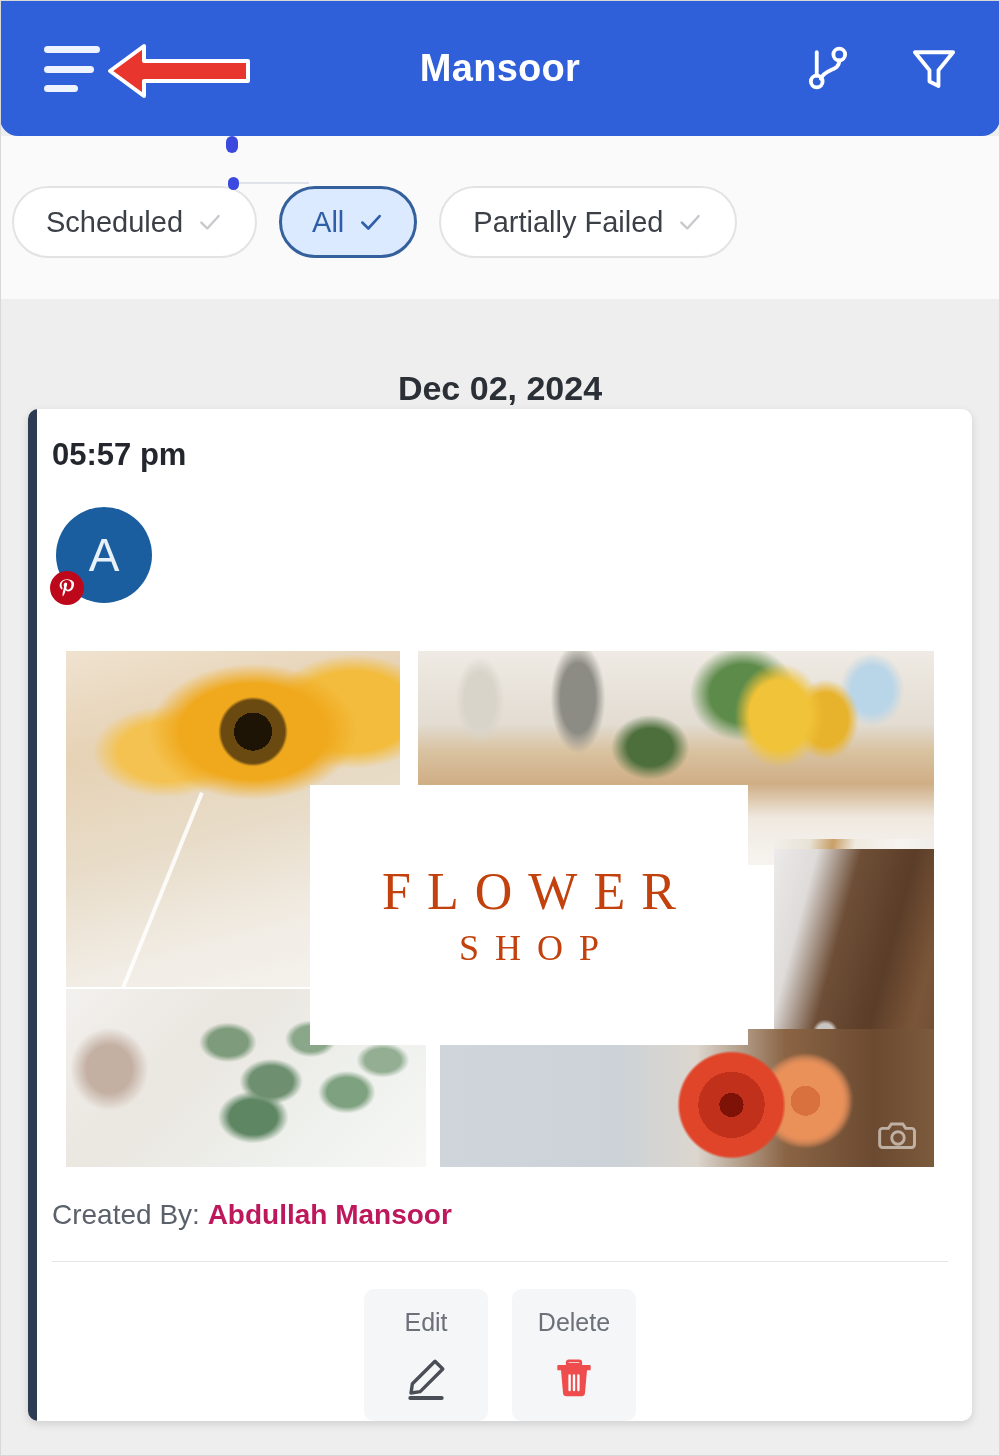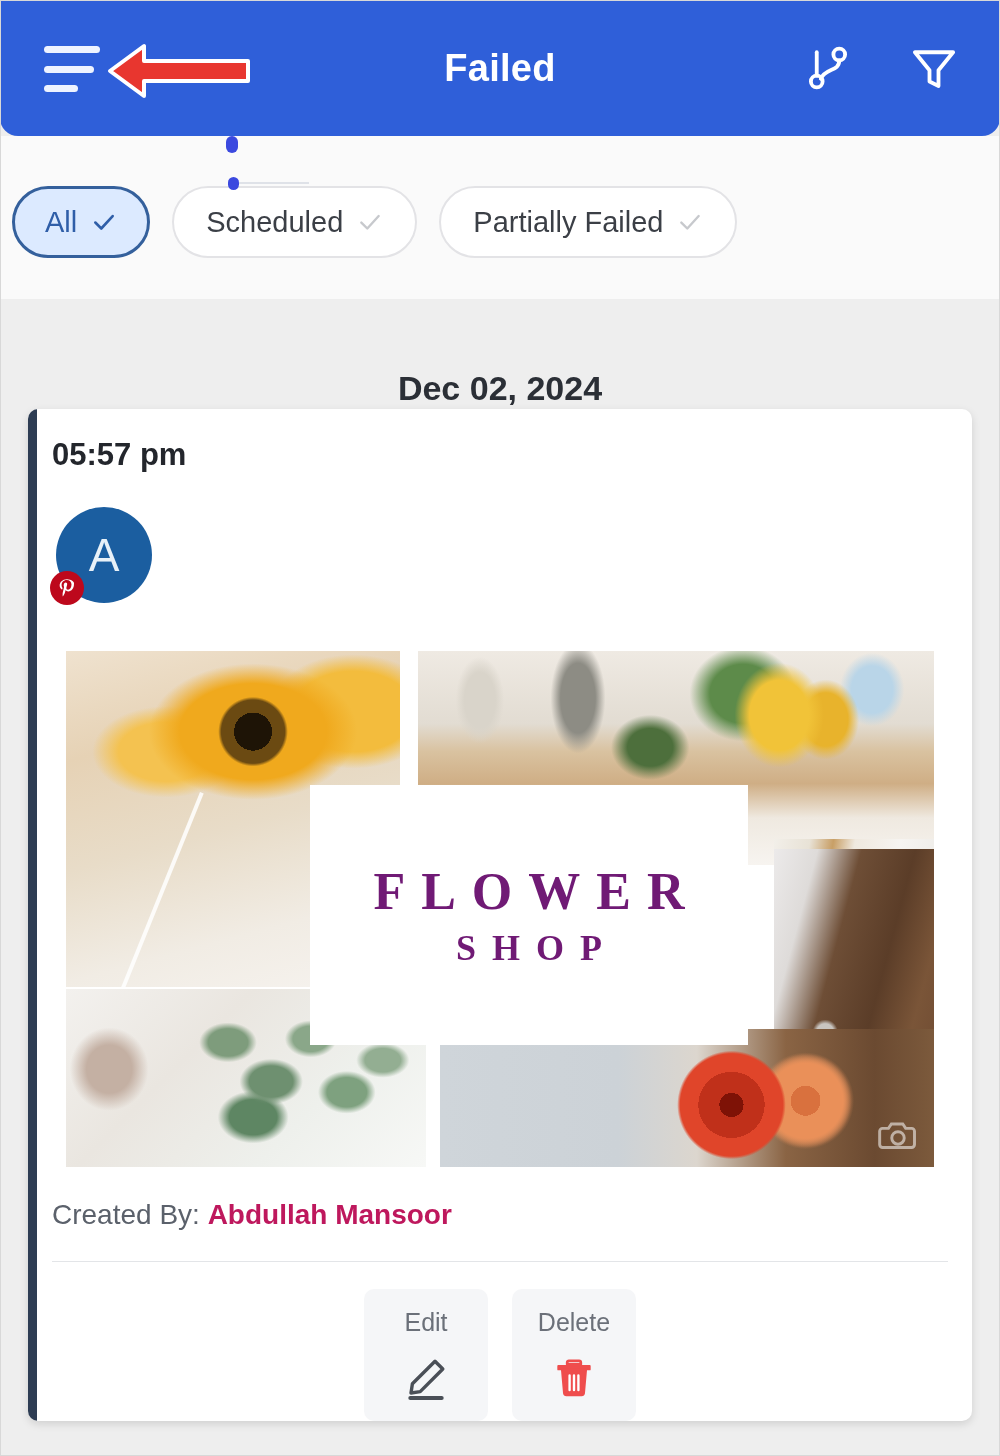--- a/index.html
+++ b/index.html
@@ -332,22 +332,22 @@
     width: 438px; height: 260px;
     background: #ffffff;
     display: flex;
     flex-direction: column;
     align-items: center;
     justify-content: center;
     gap: 6px;
   }
   .logo-l1, .logo-l2 {
     font-family: "Liberation Serif", serif;
-    color: #701a75;
-    font-weight: 700;
+    color: #c2410c;
+    font-weight: 400;
   }
   .logo-l1 { font-size: 52px; letter-spacing: 16px; text-indent: 16px; }
   .logo-l2 { font-size: 36px; letter-spacing: 16px; text-indent: 16px; }
 
   
   .created-by {
     position: absolute;
     left: 24px; top: 790px;
     font-size: 28px;
     color: #5b616b;
@@ -393,21 +393,21 @@
 <div id="app">
 
   <div class="appbar">
 
     <div class="appbar-left">
       <div class="ham-line l1"></div>
       <div class="ham-line l2"></div>
       <div class="ham-line l3"></div>
     </div>
 
-    <div class="appbar-title">Failed</div>
+    <div class="appbar-title">Mansoor</div>
 
     <div class="appbar-actions">
       <div class="icon-btn">
         <svg width="54" height="54" viewBox="0 0 24 24" fill="none" stroke="#ffffff" stroke-width="1.7" stroke-linecap="round" stroke-linejoin="round">
           <circle cx="7" cy="18" r="2.6"></circle>
           <circle cx="17" cy="6" r="2.6"></circle>
           <path d="M7 15.4 V5"></path>
           <path d="M17 8.6 c0 5.2 -6 3.2 -8.2 8.2"></path>
         </svg>
       </div>
@@ -419,33 +419,33 @@
     </div>
   </div>
 
   <svg class="annot-arrow" viewBox="0 0 150 66">
     <path d="M6 33 L40 8 L40 23 L144 23 L144 43 L40 43 L40 58 Z" fill="#e8362f" stroke="#ffffff" stroke-width="4" stroke-linejoin="round"></path>
   </svg>
 
   <div class="tabstrip">
     <div class="chips">
 
+      <div class="chip">
+        <span>Scheduled</span>
+        <span class="chk">
+          <svg width="26" height="26" viewBox="0 0 24 24" fill="none" stroke="#c7c9cd" stroke-width="2.2" stroke-linecap="round" stroke-linejoin="round">
+              <path d="M4 12.5 L9.5 18 L20 6.5"></path>
+            </svg>
+        </span>
+      </div>
+
       <div class="chip selected">
         <span>All</span>
         <span class="chk">
           <svg width="26" height="26" viewBox="0 0 24 24" fill="none" stroke="#2f5ea8" stroke-width="2.4" stroke-linecap="round" stroke-linejoin="round">
-              <path d="M4 12.5 L9.5 18 L20 6.5"></path>
-            </svg>
-        </span>
-      </div>
-
-      <div class="chip">
-        <span>Scheduled</span>
-        <span class="chk">
-          <svg width="26" height="26" viewBox="0 0 24 24" fill="none" stroke="#c7c9cd" stroke-width="2.2" stroke-linecap="round" stroke-linejoin="round">
               <path d="M4 12.5 L9.5 18 L20 6.5"></path>
             </svg>
         </span>
       </div>
 
 
       <div class="chip">
         <span>Partially Failed</span>
         <span class="chk">
           <svg width="26" height="26" viewBox="0 0 24 24" fill="none" stroke="#c7c9cd" stroke-width="2.2" stroke-linecap="round" stroke-linejoin="round">

